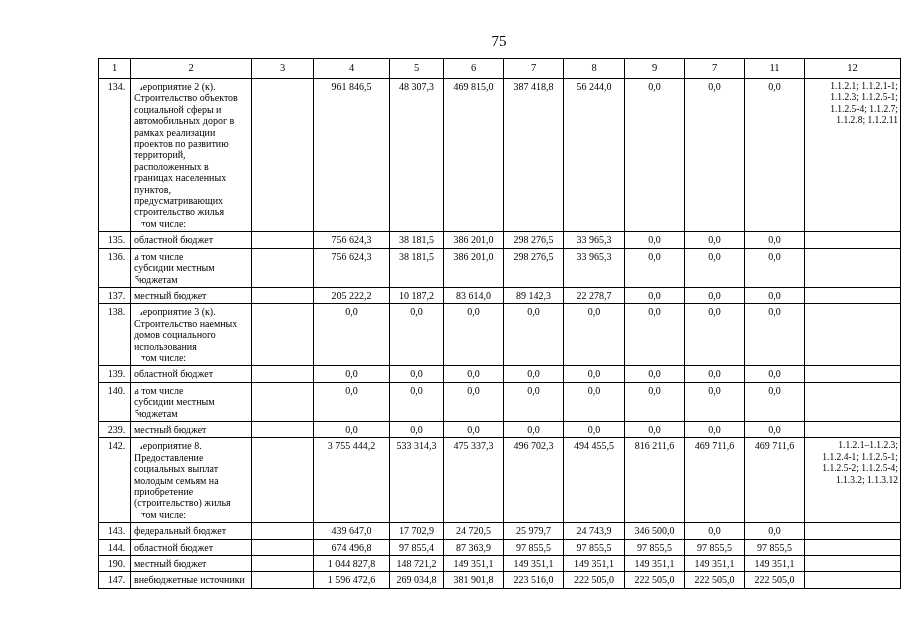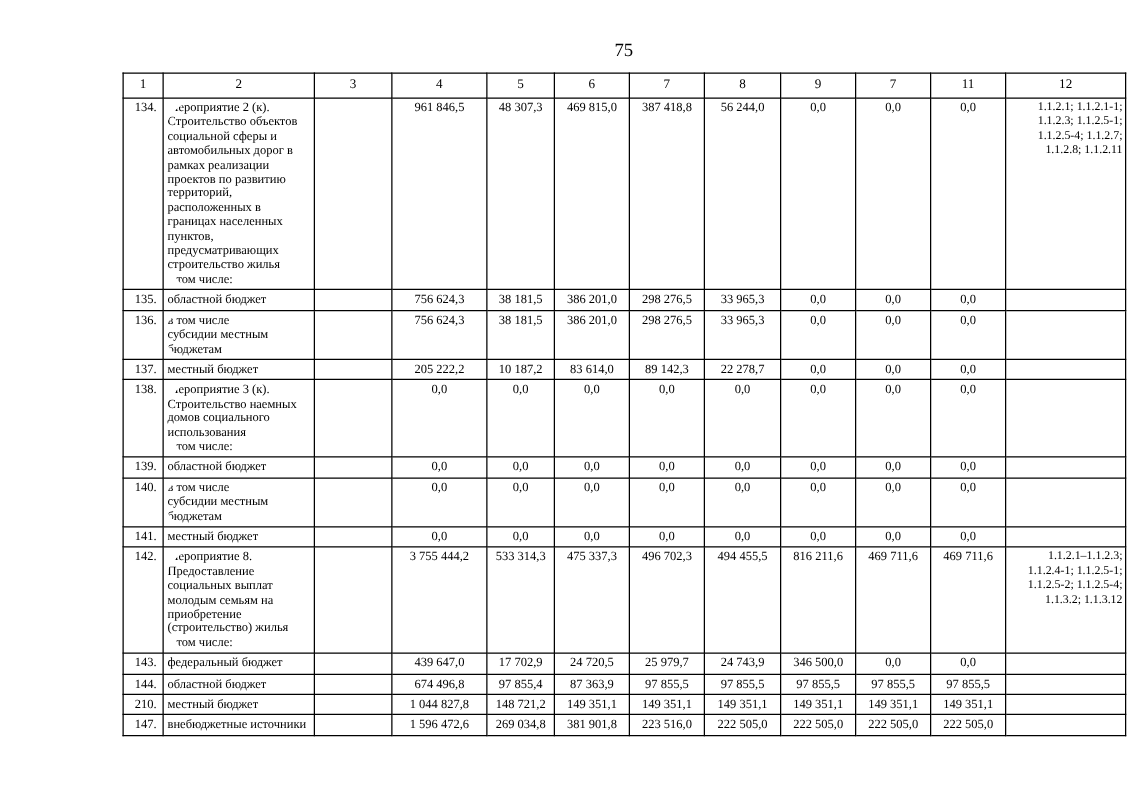--- a/index.html
+++ b/index.html
@@ -188,21 +188,21 @@
           <td class="val">0,0</td>
           <td class="val">0,0</td>
           <td class="val">0,0</td>
           <td class="val">0,0</td>
           <td class="val">0,0</td>
           <td class="val">0,0</td>
           <td class="val">0,0</td>
           <td class="refs"></td>
         </tr>
         <tr>
-          <td class="num">141.</td>
+          <td class="num">239.</td>
           <td class="name">местный бюджет</td>
           <td class="c3"></td>
           <td class="val">0,0</td>
           <td class="val">0,0</td>
           <td class="val">0,0</td>
           <td class="val">0,0</td>
           <td class="val">0,0</td>
           <td class="val">0,0</td>
           <td class="val">0,0</td>
           <td class="val">0,0</td>
@@ -253,21 +253,21 @@
           <td class="val">97 855,4</td>
           <td class="val">87 363,9</td>
           <td class="val">97 855,5</td>
           <td class="val">97 855,5</td>
           <td class="val">97 855,5</td>
           <td class="val">97 855,5</td>
           <td class="val">97 855,5</td>
           <td class="refs"></td>
         </tr>
         <tr>
-          <td class="num">210.</td>
+          <td class="num">190.</td>
           <td class="name">местный бюджет</td>
           <td class="c3"></td>
           <td class="val">1 044 827,8</td>
           <td class="val">148 721,2</td>
           <td class="val">149 351,1</td>
           <td class="val">149 351,1</td>
           <td class="val">149 351,1</td>
           <td class="val">149 351,1</td>
           <td class="val">149 351,1</td>
           <td class="val">149 351,1</td>

